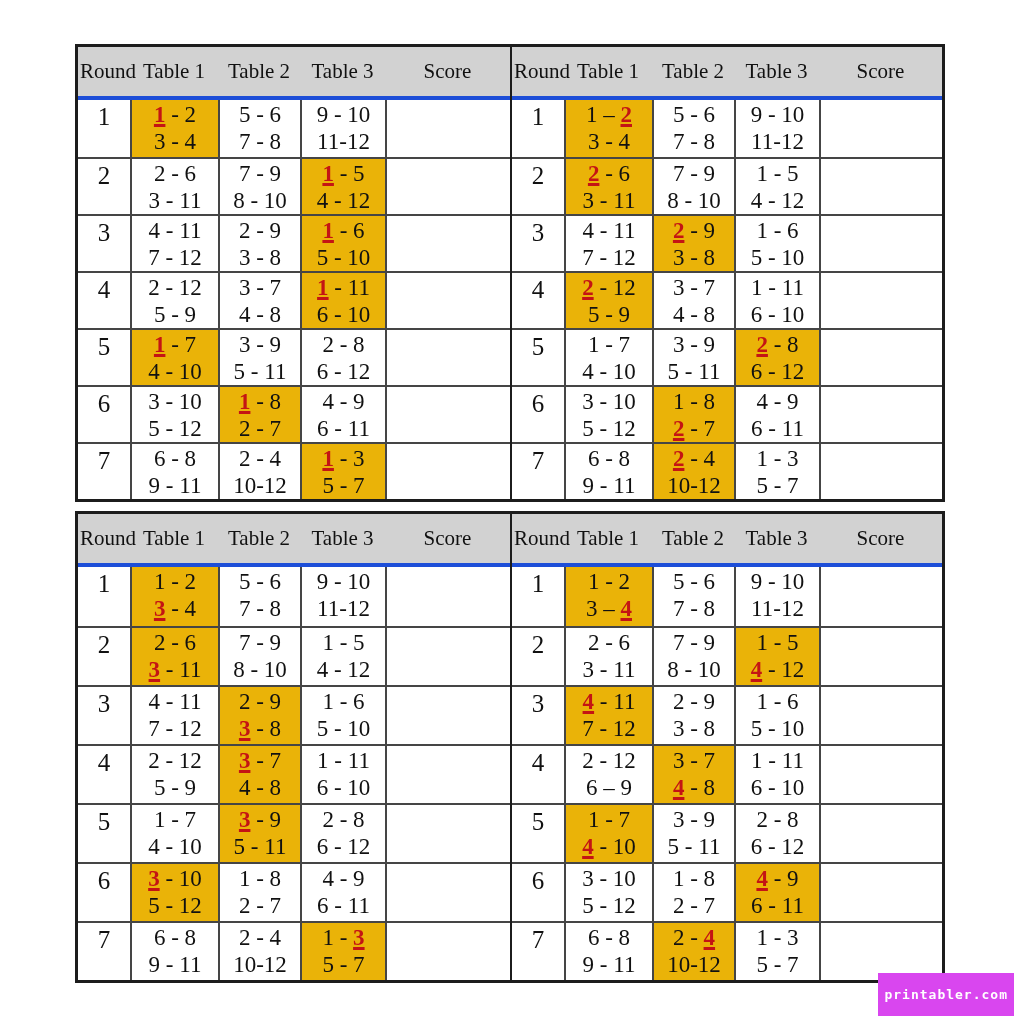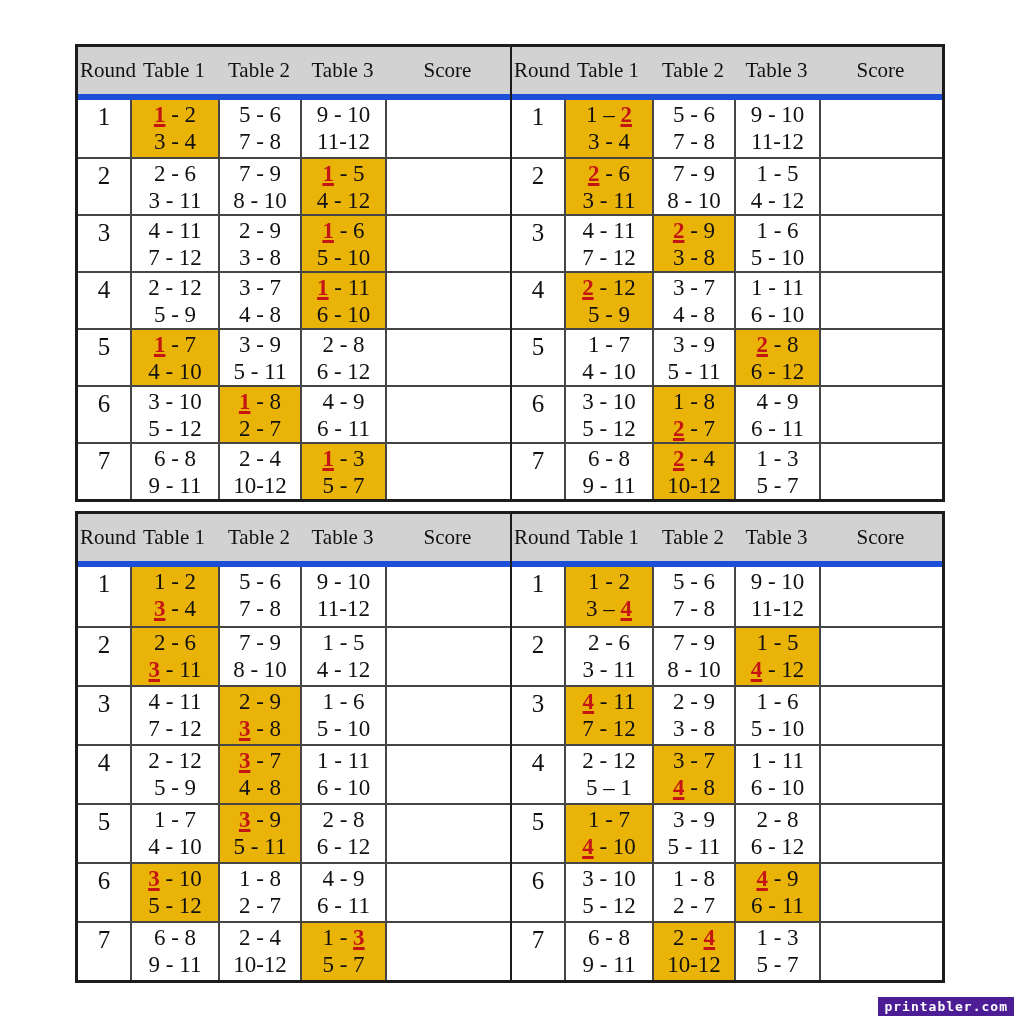--- a/index.html
+++ b/index.html
@@ -4,38 +4,38 @@
 <style>
   html,body{margin:0;padding:0;background:#ffffff;}
   .canvas{position:relative;width:1024px;height:1024px;background:#ffffff;overflow:hidden;
           font-family:"Liberation Serif","DejaVu Serif",serif;color:#111;}
   .sheet{position:absolute;left:75px;top:44px;width:870px;}
   .section{display:flex;border:3px solid #1c1c1c;box-sizing:border-box;background:#fff;}
   .section + .section{margin-top:9px;}
   .half{width:50%;box-sizing:border-box;}
   .half + .half{border-left:2px solid #1c1c1c;}
   .grid{display:grid;grid-template-columns:52px 88px 82px 85px 1fr;}
-  .hdr{height:53px;background:#d2d2d2;border-bottom:6px solid #1d4ed8;
+  .hdr{height:53px;background:#d2d2d2;border-bottom:4px solid #1d4ed8;
        align-items:center;font-size:21px;box-sizing:border-box;}
   .hcell{text-align:center;white-space:nowrap;}
   .hc-round{text-align:left;padding-left:2px;}
   .rows{background:#fff;}
   .row{height:57px;box-sizing:border-box;}
   .tall .row{height:59px;}
   .row + .row{border-top:2px solid #454545;}
   .cell{box-sizing:border-box;text-align:center;padding-top:1px;overflow:hidden;}
   .cell + .cell{border-left:2px solid #454545;}
   .rcell{font-size:25px;line-height:28px;padding-top:3px;}
   .line{font-size:23px;line-height:27px;white-space:pre;}
   .hl{background:#eab308;}
   .red{color:#c41414;font-weight:bold;text-decoration:underline;
        text-decoration-thickness:2.5px;text-underline-offset:2px;}
-  .watermark{position:absolute;right:10px;bottom:8px;background:#4c1d95;color:#ffffff;
+  .watermark{position:absolute;right:10px;bottom:8px;background:#d946ef;color:#ffffff;
              font-family:"DejaVu Sans Mono","Liberation Mono",monospace;
-             font-weight:bold;font-size:13px;line-height:15px;padding:2px 6px;letter-spacing:1px;text-align:center;}
+             font-weight:bold;font-size:13px;line-height:15px;padding:14px 6px;letter-spacing:1px;text-align:center;}
 </style>
 </head>
 <body>
 
 <div class="canvas">
   <div class="sheet">
 
     <div class="section">
       <div class="half">
         <div class="hdr grid">
@@ -463,21 +463,21 @@
               <div class="cell tcell">
                 <div class="line">1 - 6</div>
                 <div class="line">5 - 10</div>
               </div>
               <div class="cell scell"></div>
             </div>
             <div class="row grid">
               <div class="cell rcell">4</div>
               <div class="cell tcell">
                 <div class="line">2 - 12</div>
-                <div class="line">5 – 1</div>
+                <div class="line">6 – 9</div>
               </div>
               <div class="cell tcell hl">
                 <div class="line">3 - 7</div>
                 <div class="line"><span class="red">4</span> - 8</div>
               </div>
               <div class="cell tcell">
                 <div class="line">1 - 11</div>
                 <div class="line">6 - 10</div>
               </div>
               <div class="cell scell"></div>

